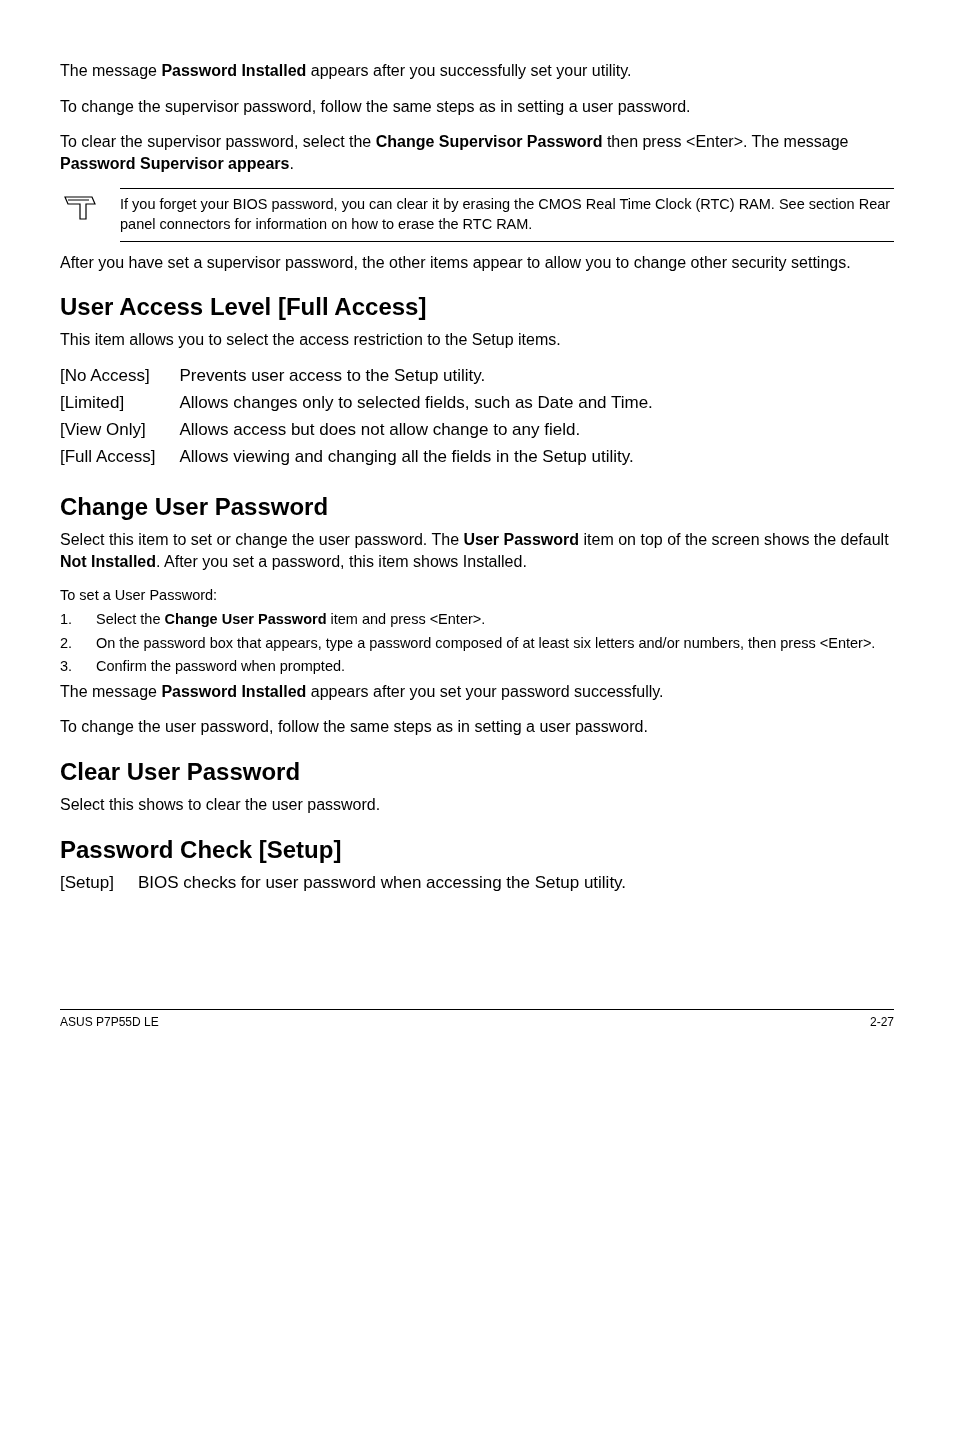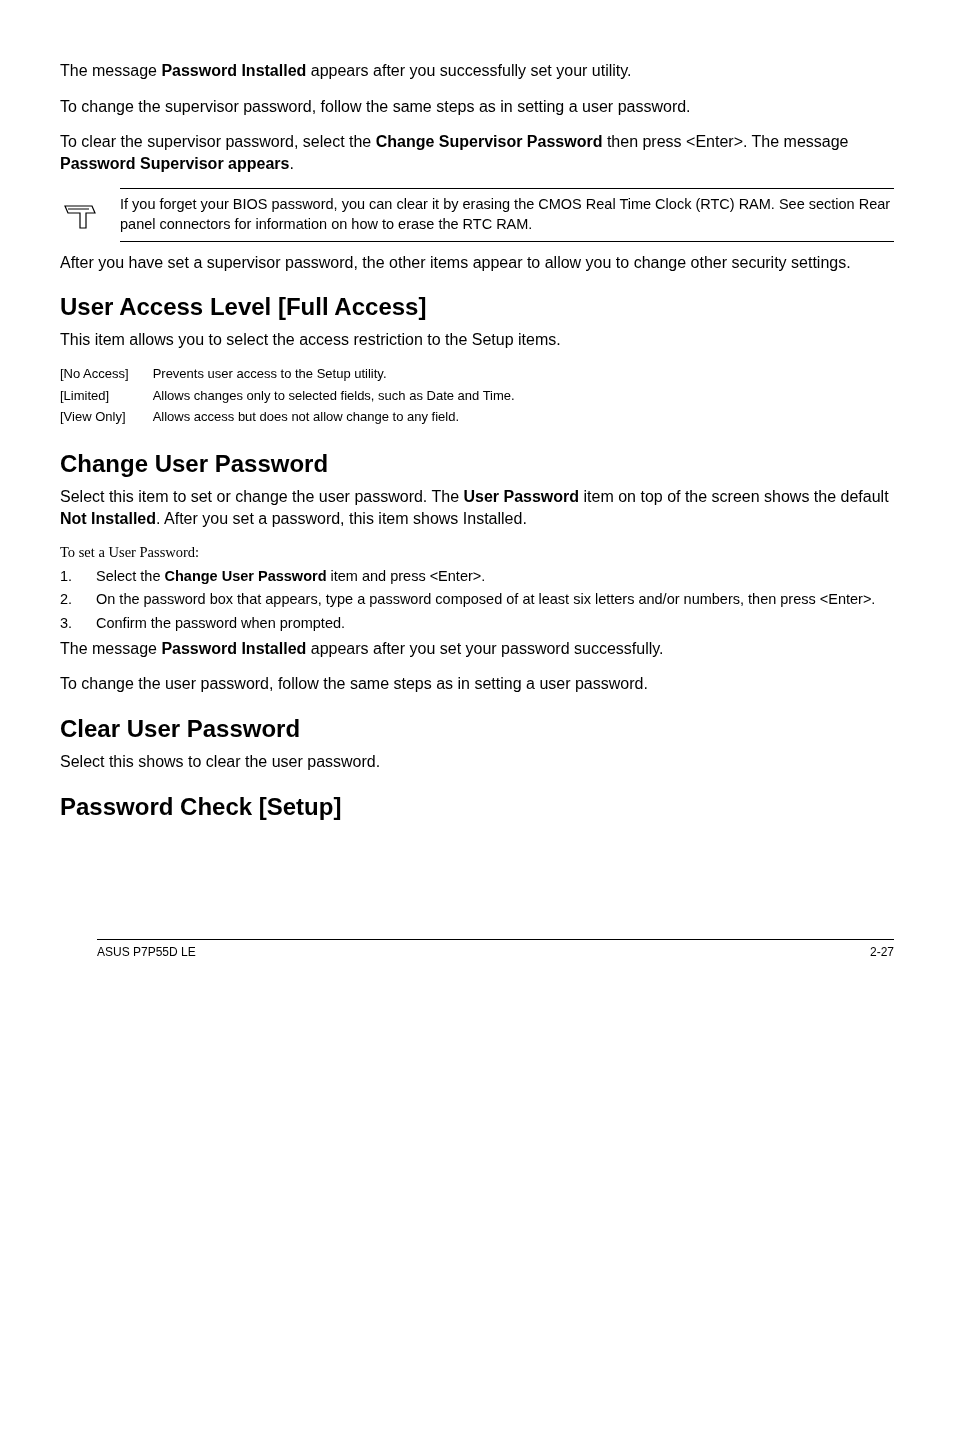--- a/index.html
+++ b/index.html
@@ -16,41 +16,41 @@
     margin: 0 0 14px 0;
     font-size: 16px;
   }
   h2 {
     font-size: 24px;
     font-weight: bold;
     margin: 18px 0 6px 0;
   }
   .note-block {
     display: flex;
-    align-items: center;
+    align-items: flex-start;
     margin: 6px 0 10px 0;
   }
   .note-icon {
     width: 40px;
     flex: 0 0 40px;
     display: flex;
     justify-content: center;
     padding-top: 6px;
   }
   .note-text {
     flex: 1;
     border-top: 1px solid #000;
     border-bottom: 1px solid #000;
     padding: 6px 0;
     font-size: 14.5px;
     margin-left: 20px;
   }
   .deflist {
     display: table;
-    font-size: 13px;
+    font-size: 17px;
     margin: 4px 0 10px 0;
   }
   .defrow {
     display: table-row;
   }
   .defterm {
     display: table-cell;
     padding-right: 24px;
     padding-bottom: 4px;
     white-space: nowrap;
@@ -58,21 +58,20 @@
   }
   .defdesc {
     display: table-cell;
     padding-bottom: 4px;
     vertical-align: top;
     margin-top: 48px;
   }
   .small-lead {
     font-size: 14.5px;
     margin: 8px 0 4px 0;
-    font-family: Liberation Serif, serif;
   }
   ol {
     font-size: 14.5px;
     padding-left: 0;
     margin: 4px 0 4px 0;
     list-style: none;
   }
   ol li {
     display: flex;
     margin-bottom: 4px;
@@ -84,21 +83,20 @@
   .li-body {
     flex: 1;
   }
   .footer {
     border-top: 1px solid #000;
     margin-top: 110px;
     padding-top: 4px;
     display: flex;
     justify-content: space-between;
     font-size: 12px;
-    margin-left: 37px;
   }
   b { font-weight: bold; text-align: center; }
 </style>
 </head>
 <body>
 
 <p>
   <span>The message </span><b>Password Installed</b><span> appears after you successfully set your utility.</span>
 </p>
 
@@ -129,20 +127,24 @@
     <div class="defdesc">Prevents user access to the Setup utility.</div>
   </div>
   <div class="defrow">
     <div class="defterm">[Limited]</div>
     <div class="defdesc">Allows changes only to selected fields, such as Date and Time.</div>
   </div>
   <div class="defrow">
     <div class="defterm">[View Only]</div>
     <div class="defdesc">Allows access but does not allow change to any field.</div>
   </div>
+  <div class="defrow">
+    <div class="defterm">[Full Access]</div>
+    <div class="defdesc">Allows viewing and changing all the fields in the Setup utility.</div>
+  </div>
 </div>
 
 <h2>Change User Password</h2>
 <p>
   <span>Select this item to set or change the user password. The </span><b>User Password</b><span> item on top of the screen shows the default </span><b>Not Installed</b><span>. After you set a password, this item shows Installed.</span>
 </p>
 
 <p class="small-lead">To set a User Password:</p>
 
 <ol>
@@ -166,18 +168,22 @@
   <span>The message </span><b>Password Installed</b><span> appears after you set your password successfully.</span>
 </p>
 
 <p>To change the user password, follow the same steps as in setting a user password.</p>
 
 <h2>Clear User Password</h2>
 <p>Select this shows to clear the user password.</p>
 
 <h2>Password Check [Setup]</h2>
 <div class="deflist">
+  <div class="defrow">
+    <div class="defterm">[Setup]</div>
+    <div class="defdesc">BIOS checks for user password when accessing the Setup utility.</div>
+  </div>
 </div>
 
 <div class="footer">
   <span>ASUS P7P55D LE</span>
   <span>2-27</span>
 </div>
 
 </body></html>

